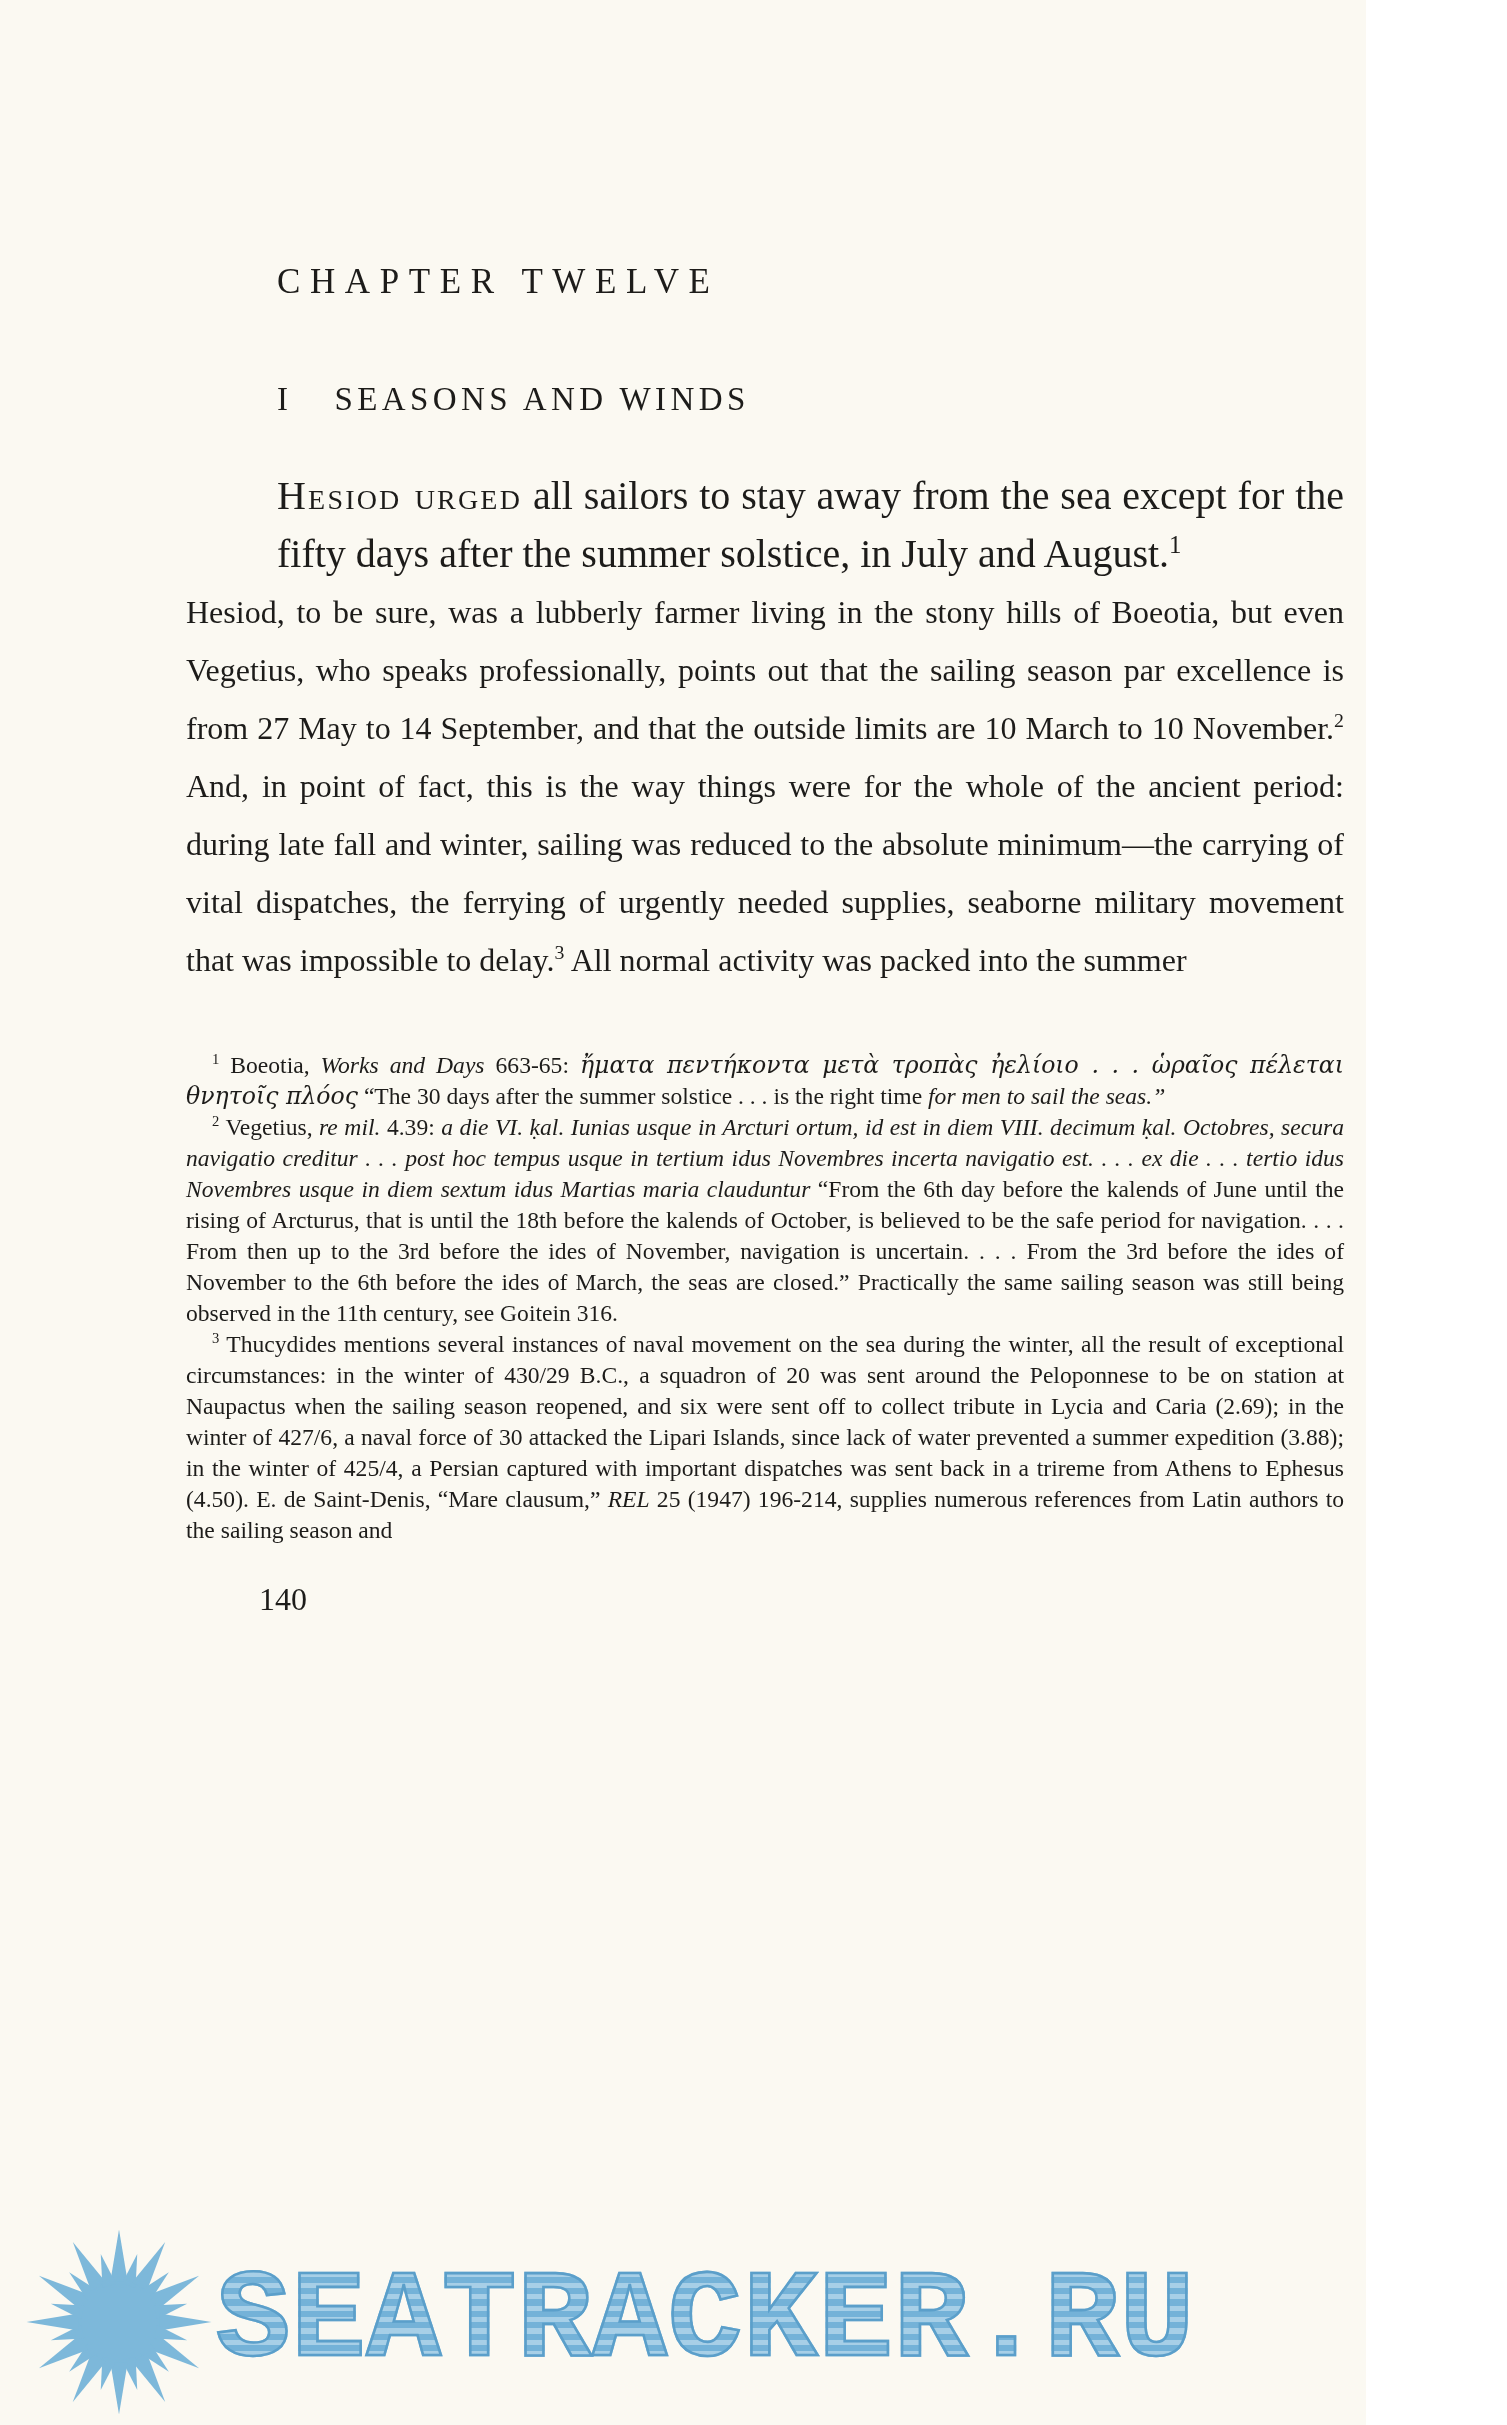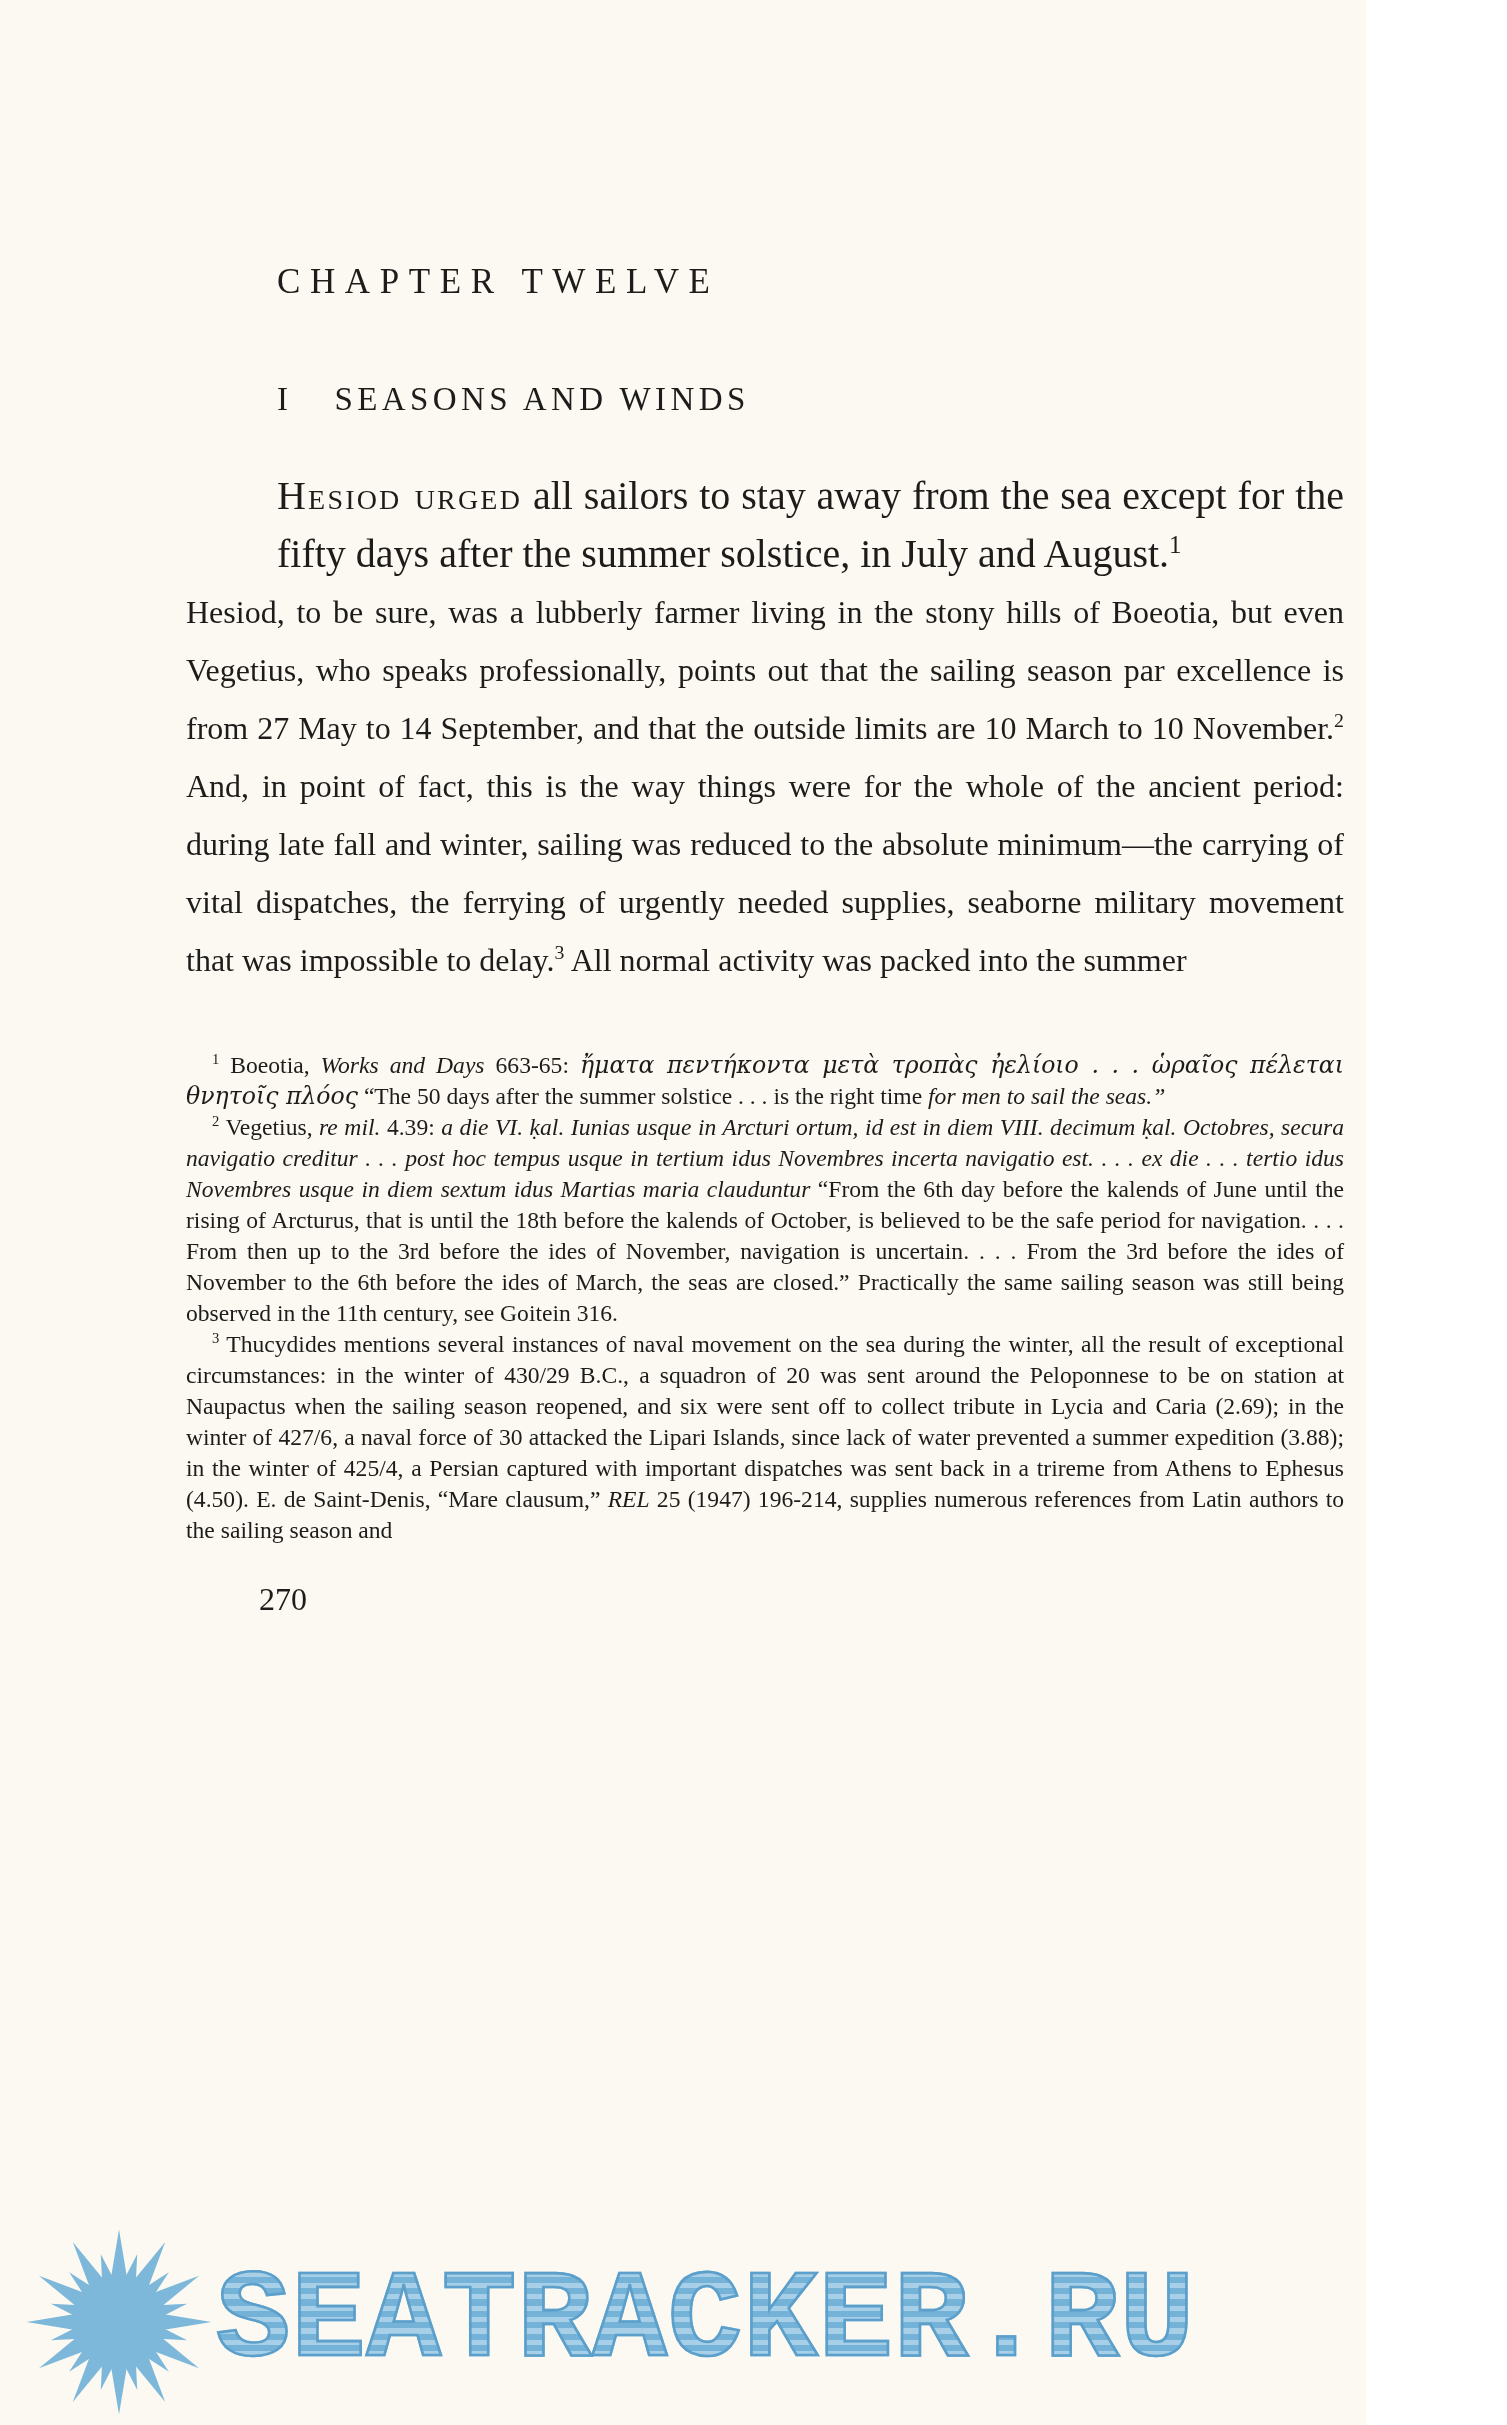--- a/index.html
+++ b/index.html
@@ -77,29 +77,29 @@
 
 
     <h2 class="section-heading"><span>I</span><span class="section-title">SEASONS AND WINDS</span></h2>
 
     <p class="opening"><span class="smallcaps">Hesiod urged</span><span> all sailors to stay away from the sea except for the fifty days after the summer solstice, in July and August.</span><sup class="fn">1</sup></p>
 
     <p class="body-text"><span>Hesiod, to be sure, was a lubberly farmer living in the stony hills of Boeotia, but even Vegetius, who speaks professionally, points out that the sailing season par excellence is from 27 May to 14 September, and that the outside limits are 10 March to 10 November.</span><sup class="fn">2</sup><span> And, in point of fact, this is the way things were for the whole of the ancient period: during late fall and winter, sailing was reduced to the absolute minimum—the carrying of vital dispatches, the ferrying of urgently needed supplies, seaborne military movement that was impossible to delay.</span><sup class="fn">3</sup><span> All normal activity was packed into the summer</span></p>
 
     <div class="footnotes">
 
-      <p class="footnote"><sup class="fn">1</sup><span> Boeotia, </span><span class="it">Works and Days</span><span> 663-65: </span><span class="greek">ἤματα πεντήκοντα μετὰ τροπὰς ἠελίοιο . . . ὡραῖος πέλεται θνητοῖς πλόος</span><span> “The 50 days after the summer solstice . . . is the right time </span><span class="it">for men to sail the seas.”</span></p>
+      <p class="footnote"><sup class="fn">1</sup><span> Boeotia, </span><span class="it">Works and Days</span><span> 663-65: </span><span class="greek">ἤματα πεντήκοντα μετὰ τροπὰς ἠελίοιο . . . ὡραῖος πέλεται θνητοῖς πλόος</span><span> “The 30 days after the summer solstice . . . is the right time </span><span class="it">for men to sail the seas.”</span></p>
 
       <p class="footnote"><sup class="fn">2</sup><span> Vegetius, </span><span class="it">re mil.</span><span> 4.39: </span><span class="it">a die VI. ḳal. Iunias usque in Arcturi ortum, id est in diem VIII. decimum ḳal. Octobres, secura navigatio creditur . . . post hoc tempus usque in tertium idus Novembres incerta navigatio est. . . . ex die . . . tertio idus Novembres usque in diem sextum idus Martias maria clauduntur</span><span> “From the 6th day before the kalends of June until the rising of Arcturus, that is until the 18th before the kalends of October, is believed to be the safe period for navigation. . . . From then up to the 3rd before the ides of November, navigation is uncertain. . . . From the 3rd before the ides of November to the 6th before the ides of March, the seas are closed.” Practically the same sailing season was still being observed in the 11th century, see Goitein 316.</span></p>
 
       <p class="footnote"><sup class="fn">3</sup><span> Thucydides mentions several instances of naval movement on the sea during the winter, all the result of exceptional circumstances: in the winter of 430/29 B.C., a squadron of 20 was sent around the Peloponnese to be on station at Naupactus when the sailing season reopened, and six were sent off to collect tribute in Lycia and Caria (2.69); in the winter of 427/6, a naval force of 30 attacked the Lipari Islands, since lack of water prevented a summer expedition (3.88); in the winter of 425/4, a Persian captured with important dispatches was sent back in a trireme from Athens to Ephesus (4.50). E. de Saint-Denis, “Mare clausum,” </span><span class="it">REL</span><span> 25 (1947) 196-214, supplies numerous references from Latin authors to the sailing season and</span></p>
 
     </div>
 
-    <div class="page-number">270</div>
+    <div class="page-number">140</div>
   </div>
 
   <div class="watermark">
     <svg class="sun" viewBox="0 0 120 120" aria-hidden="true">
       <defs>
         <polygon id="rayL" points="60,1 54.5,34 65.5,34"></polygon>
         <polygon id="rayS" points="60,15 55.5,36 64.5,36"></polygon>
       </defs>
       <g fill="#7db8da">
         <circle cx="60" cy="60" r="27"></circle>

